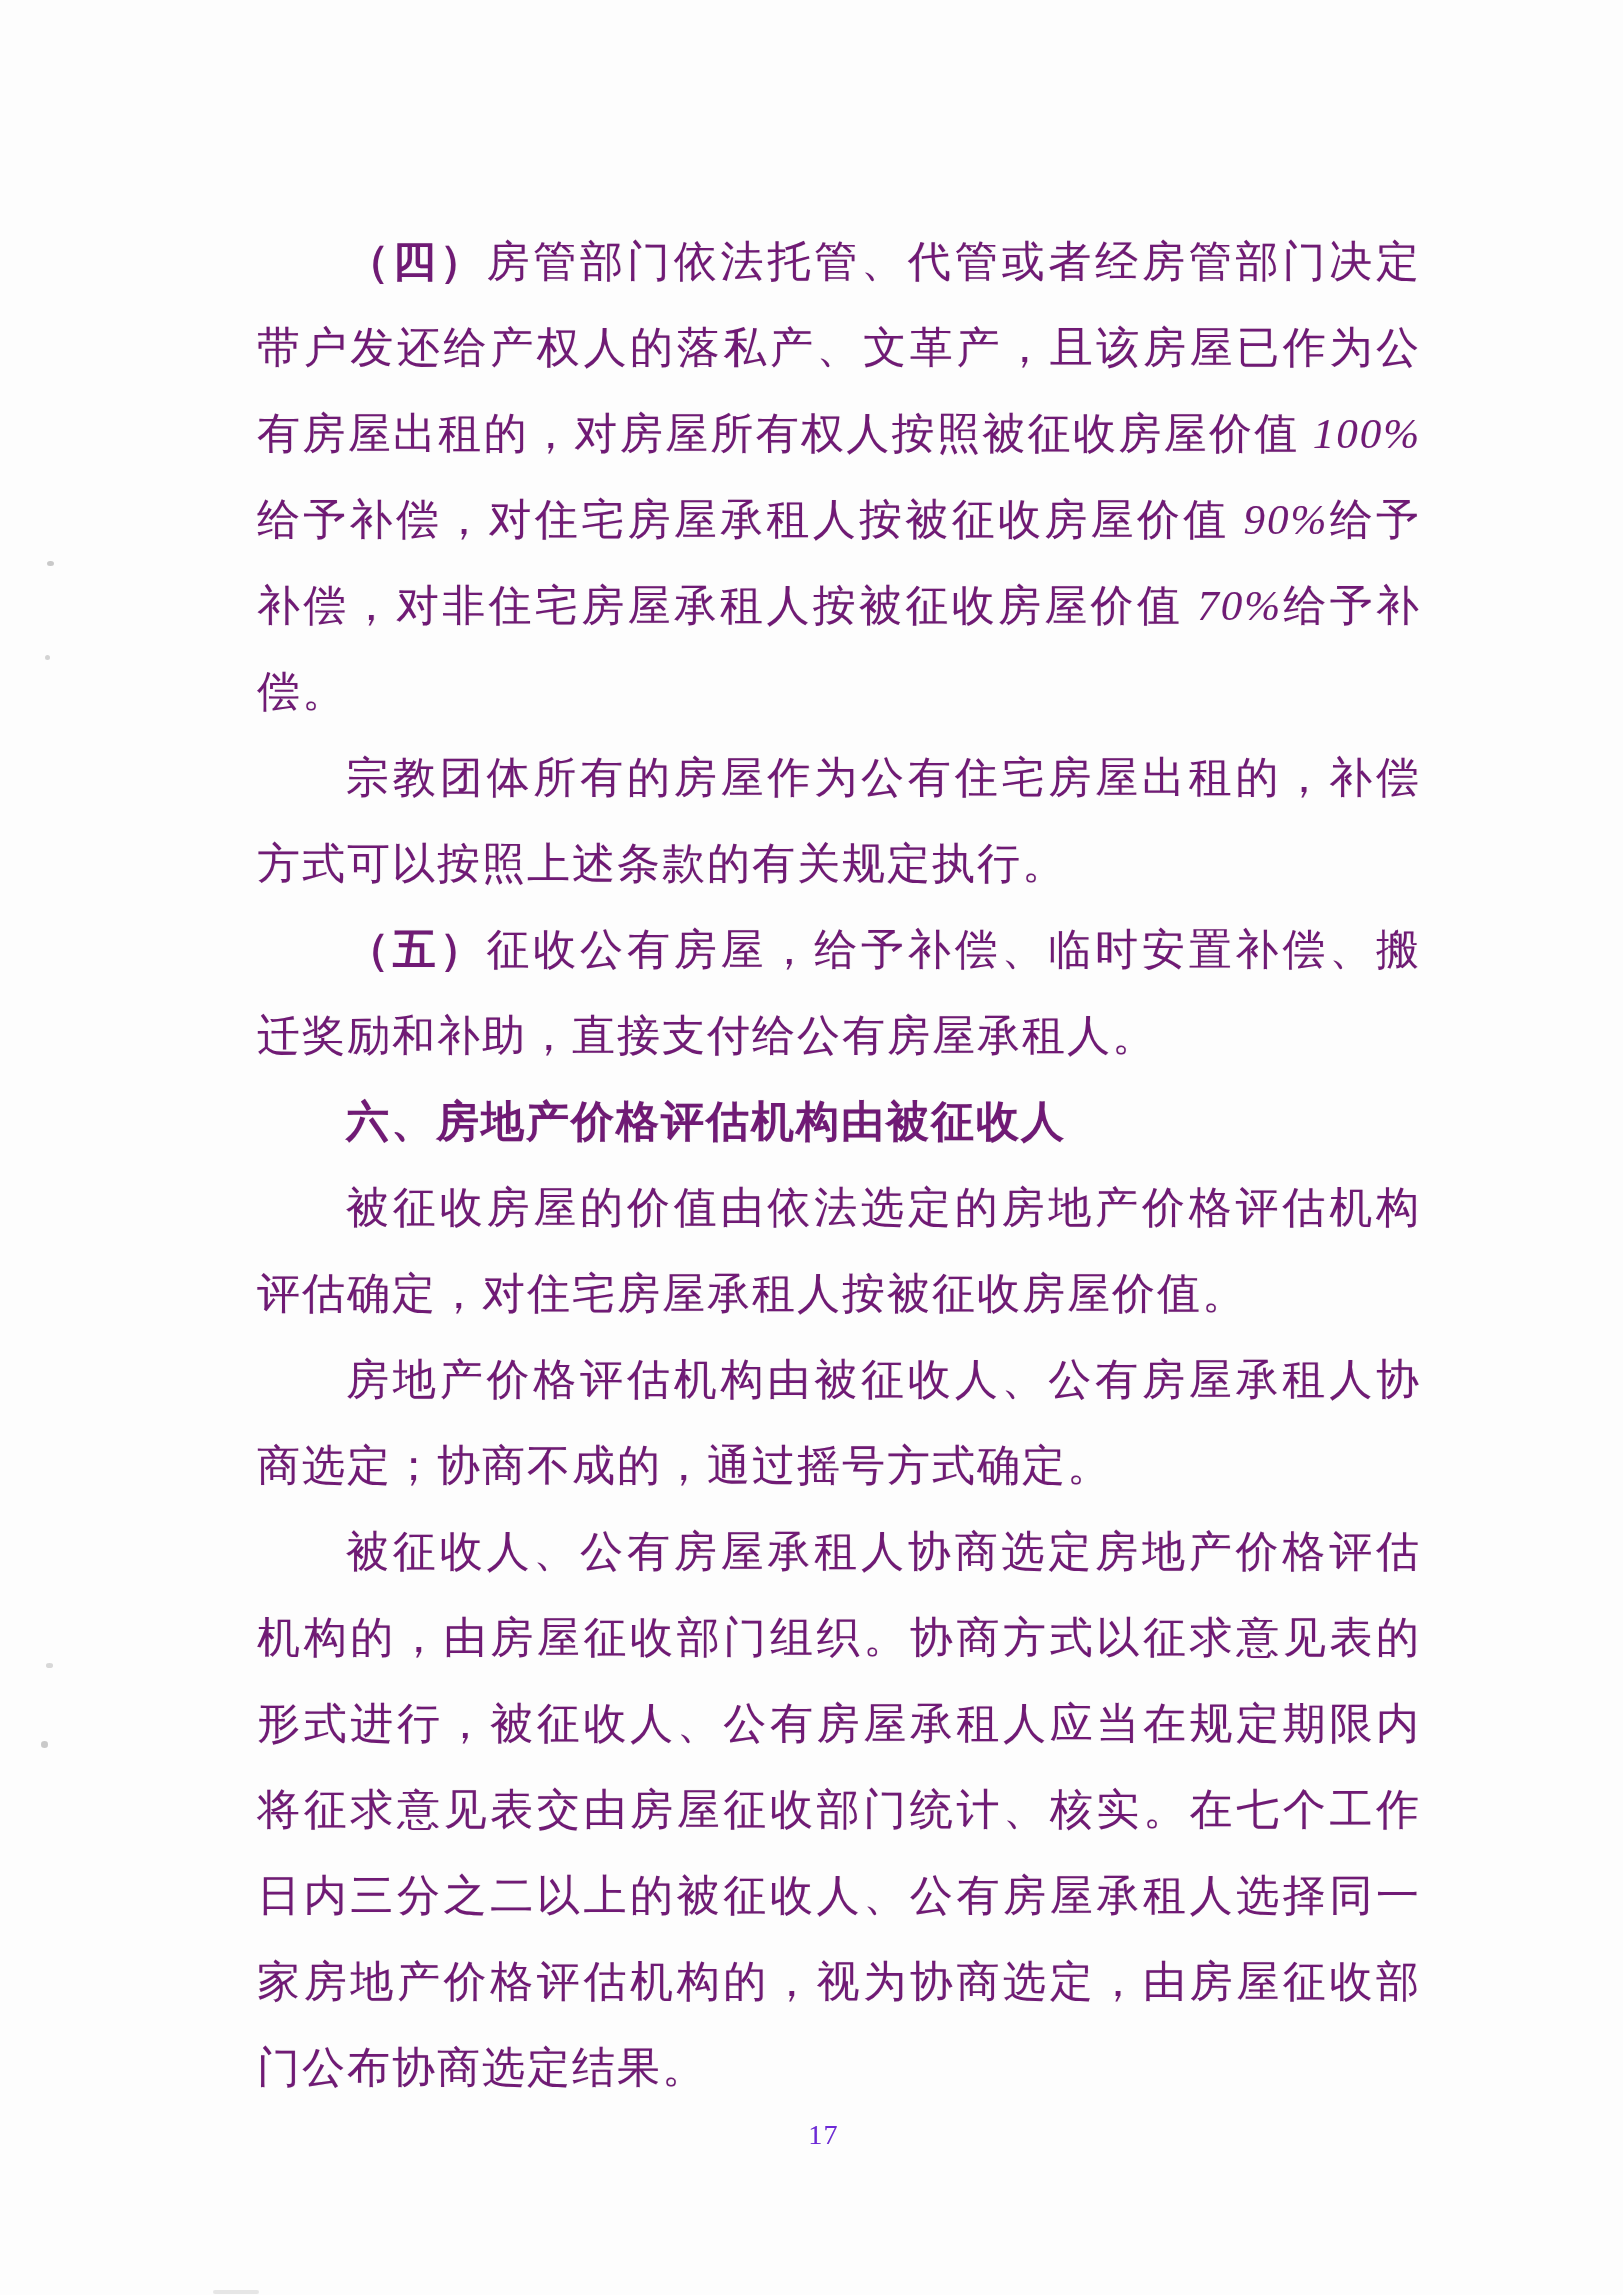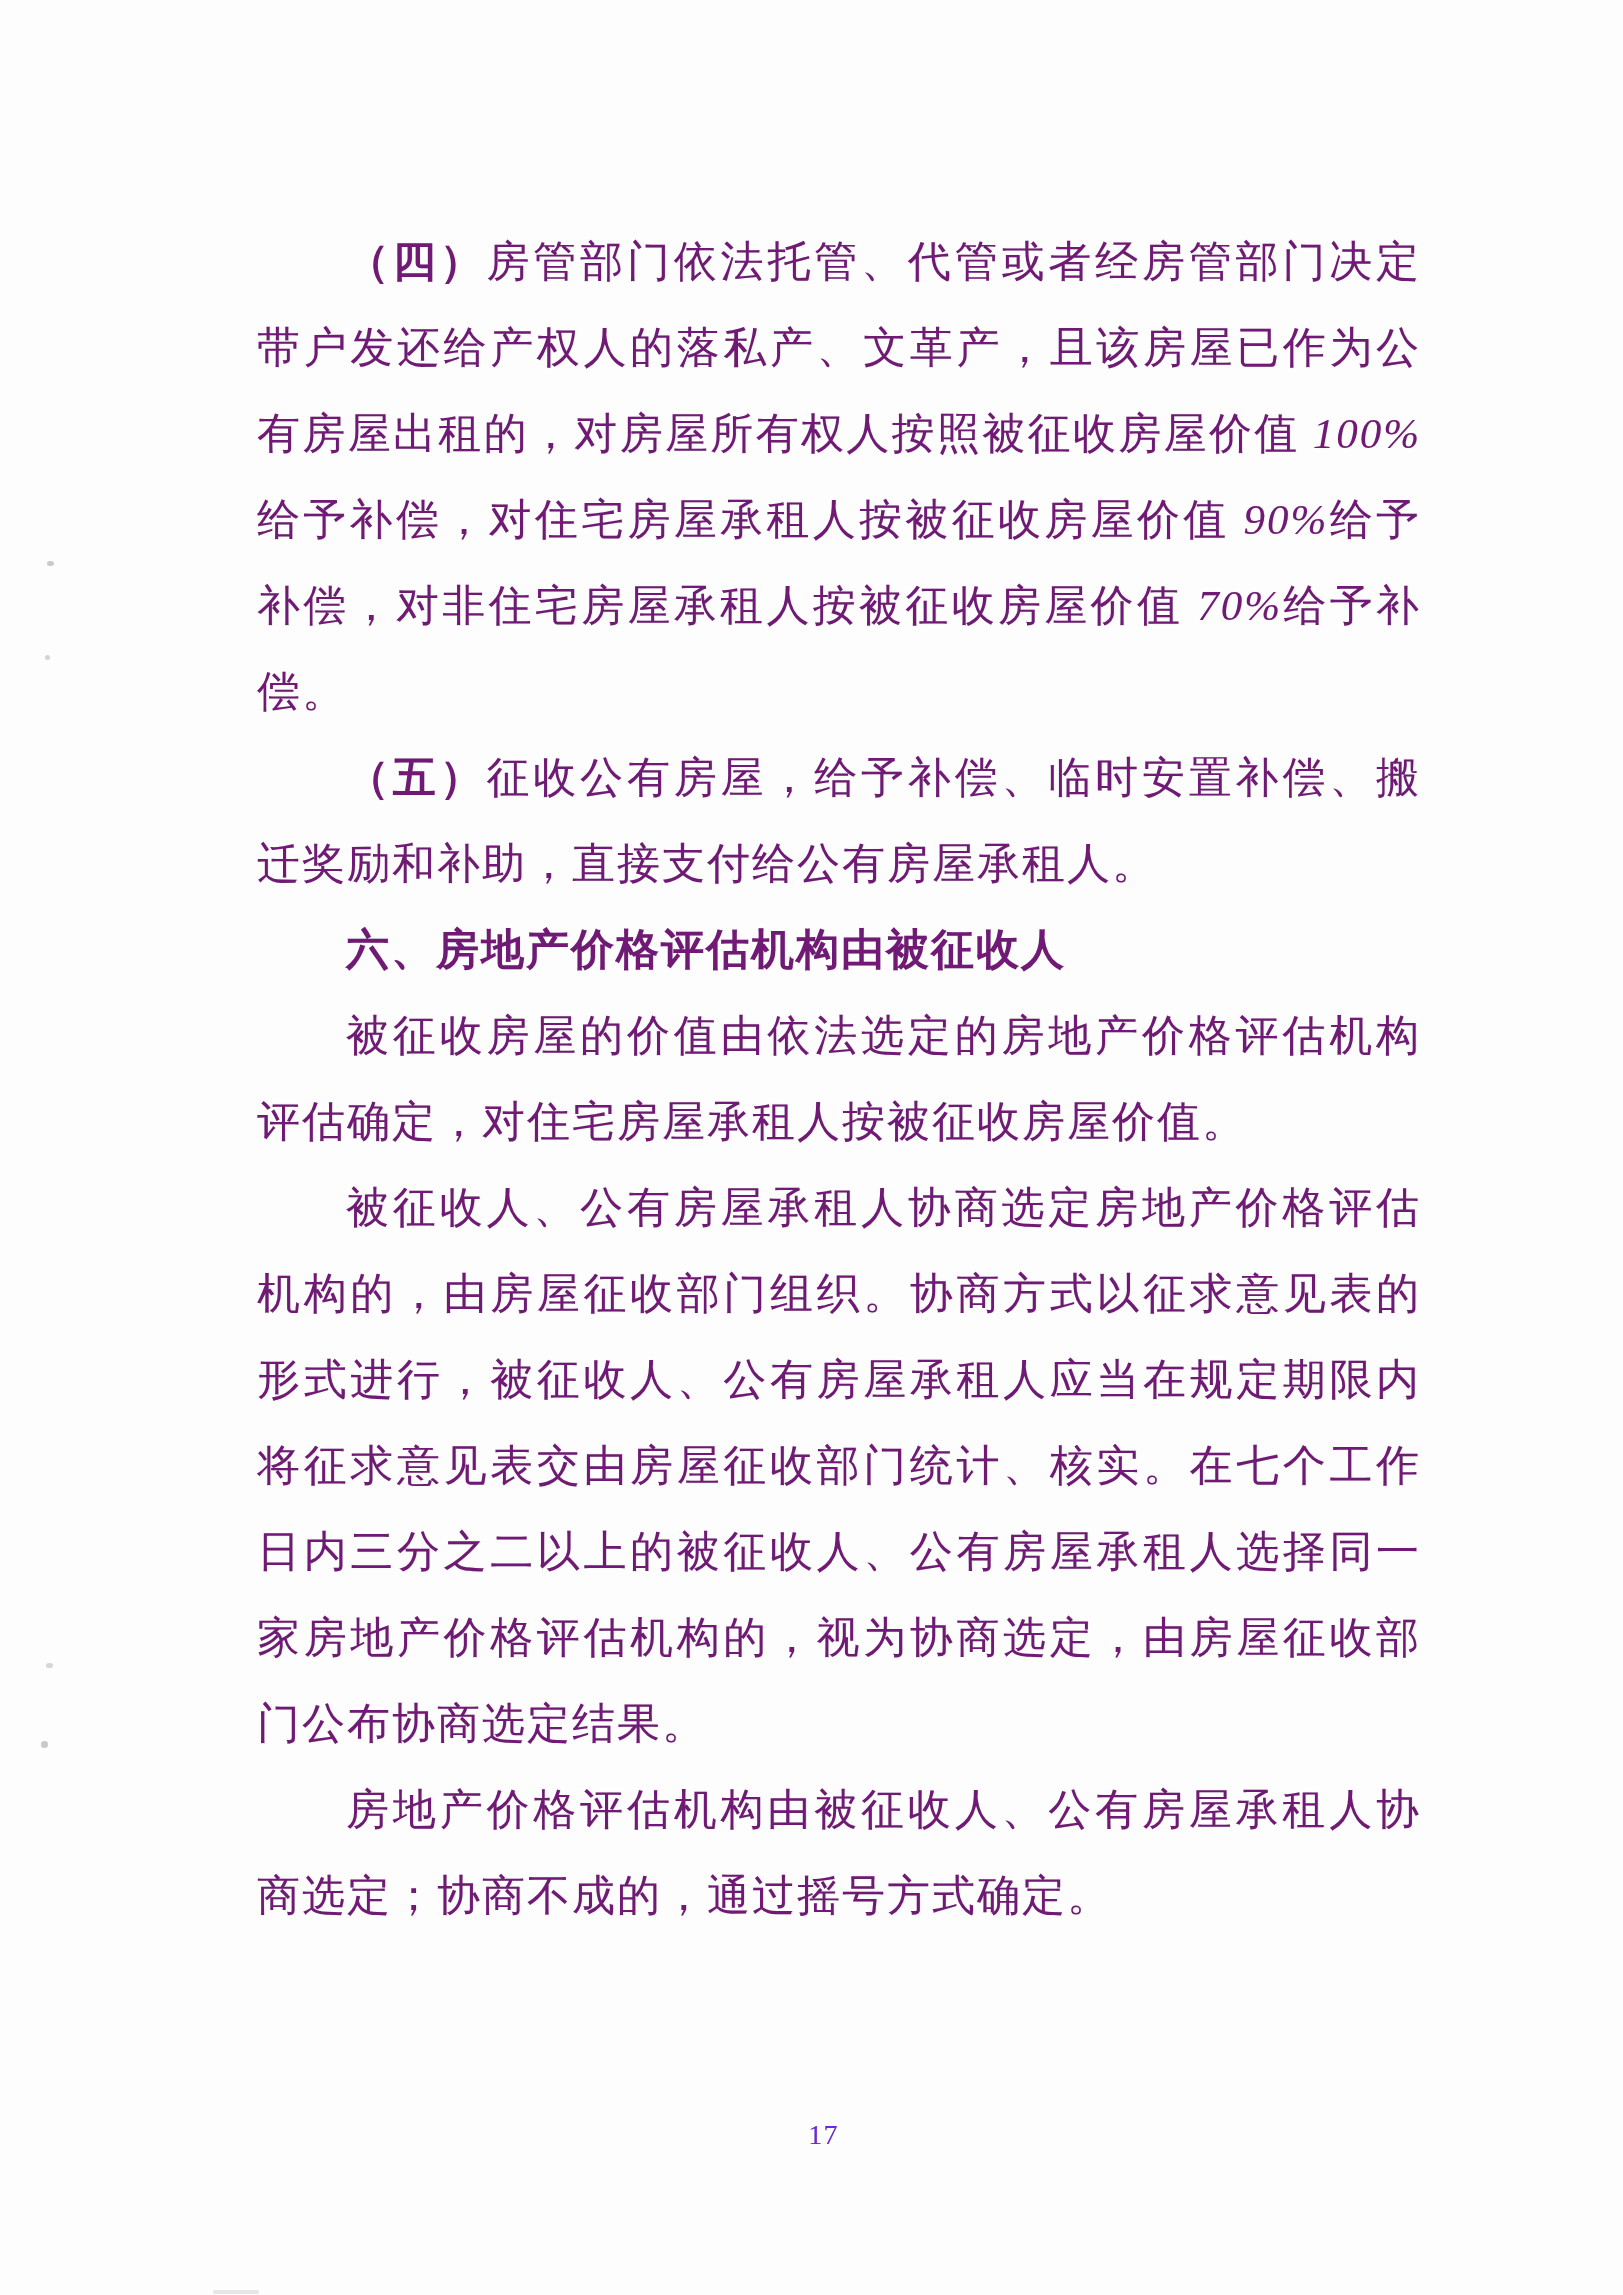--- a/index.html
+++ b/index.html
@@ -74,30 +74,31 @@
 </style>
 </head>
 <body>
 
 <div class="page">
 
   <div class="textblock">
 
     <p class="para"><span class="lead">（四）</span><span>房管部门依法托管、代管或者经房管部门决定带户发还给产权人的落私产、文革产，且该房屋已作为公有房屋出租的，对房屋所有权人按照被征收房屋价值 100%给予补偿，对住宅房屋承租人按被征收房屋价值 90%给予补偿，对非住宅房屋承租人按被征收房屋价值 70%给予补偿。</span></p>
 
+    <p class="para"><span class="lead"></span><span>宗教团体所有的房屋作为公有住宅房屋出租的，补偿方式可以按照上述条款的有关规定执行。</span></p>
 
     <p class="para"><span class="lead">（五）</span><span>征收公有房屋，给予补偿、临时安置补偿、搬迁奖励和补助，直接支付给公有房屋承租人。</span></p>
 
     <p class="para heading"><span>六、房地产价格评估机构由被征收人</span></p>
 
     <p class="para"><span>被征收房屋的价值由依法选定的房地产价格评估机构评估确定，对住宅房屋承租人按被征收房屋价值。</span></p>
 
+    <p class="para"><span>房地产价格评估机构由被征收人、公有房屋承租人协商选定；协商不成的，通过摇号方式确定。</span></p>
+
     <p class="para"><span>被征收人、公有房屋承租人协商选定房地产价格评估机构的，由房屋征收部门组织。协商方式以征求意见表的形式进行，被征收人、公有房屋承租人应当在规定期限内将征求意见表交由房屋征收部门统计、核实。在七个工作日内三分之二以上的被征收人、公有房屋承租人选择同一家房地产价格评估机构的，视为协商选定，由房屋征收部门公布协商选定结果。</span></p>
-
-    <p class="para"><span>房地产价格评估机构由被征收人、公有房屋承租人协商选定；协商不成的，通过摇号方式确定。</span></p>
 
 
   </div>
 
   <div class="pagenum">17</div>
 
   <div class="speck s1"></div>
   <div class="speck s2"></div>
   <div class="speck s3"></div>
   <div class="speck s4"></div>

